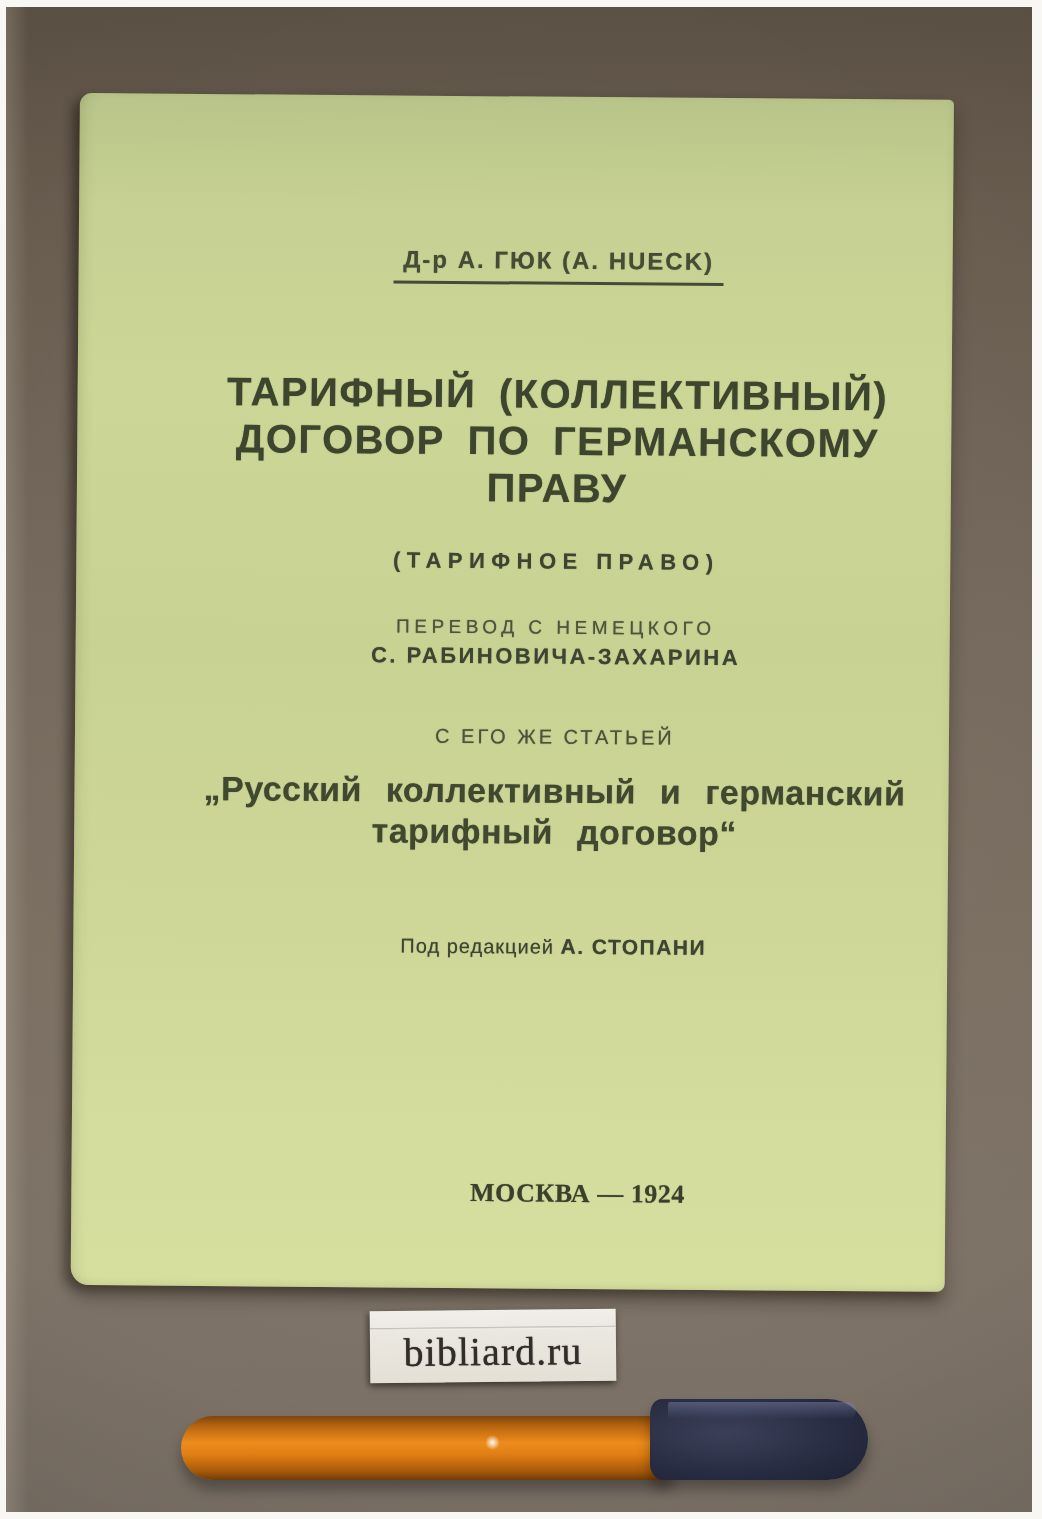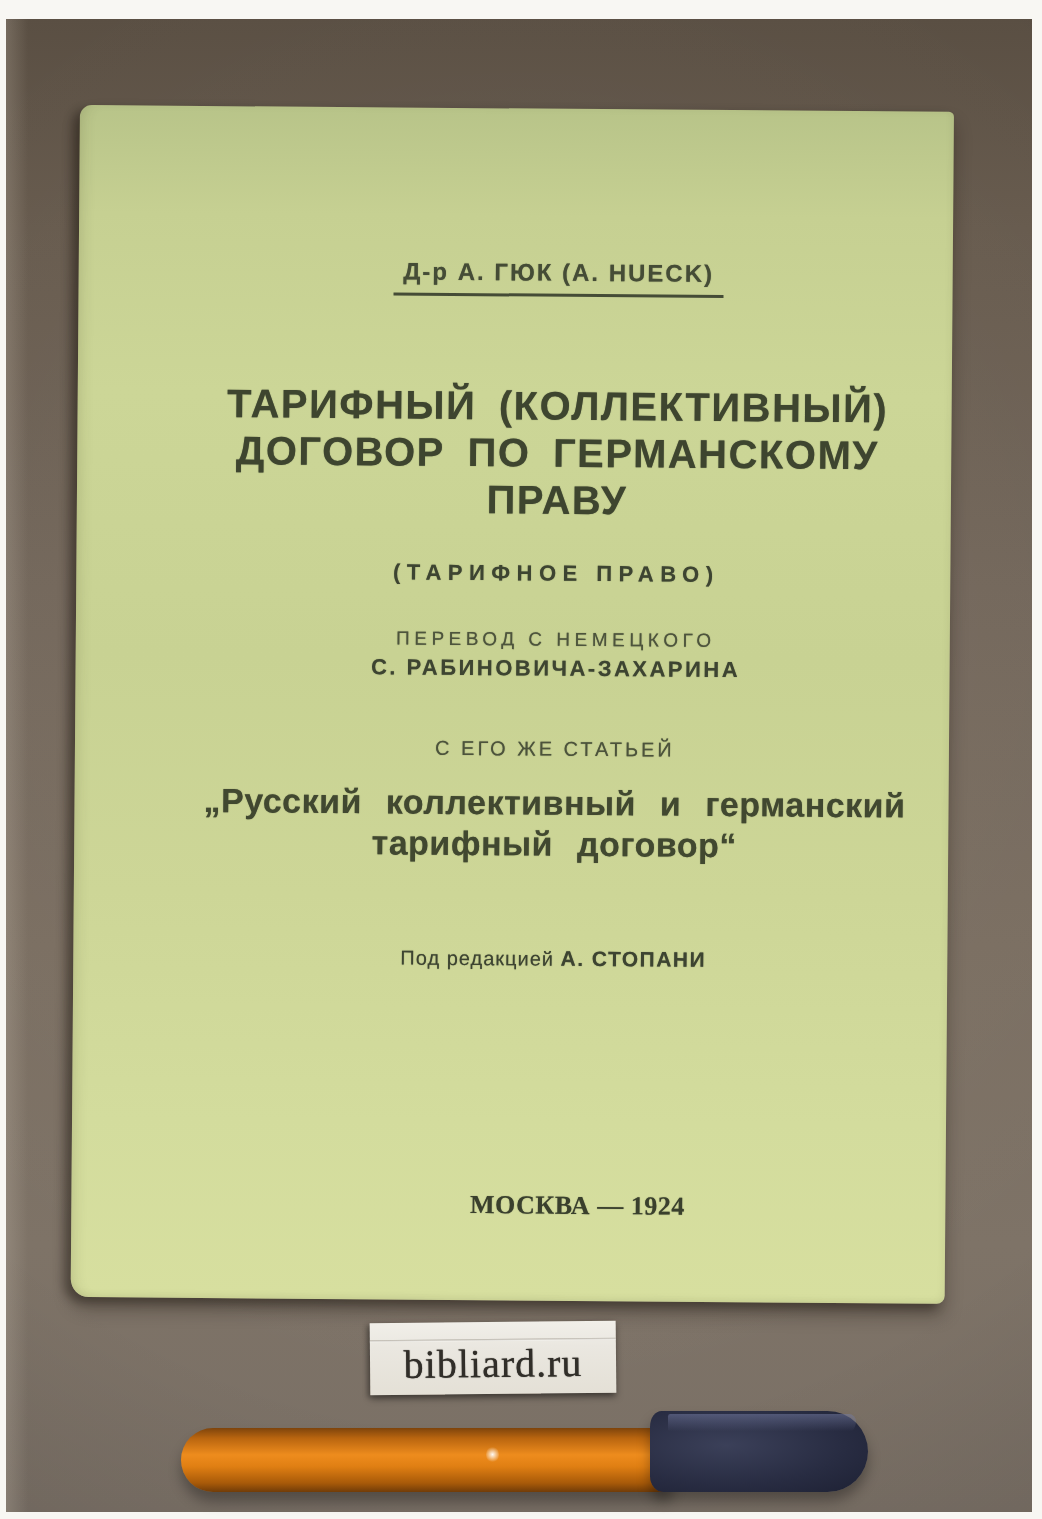--- a/index.html
+++ b/index.html
@@ -8,21 +8,20 @@
     background:#f8f7f3;
     font-family:"Liberation Sans",sans-serif;
   }
   
   .paper{
     position:absolute;left:6px;top:7px;right:10px;bottom:7px;
     background:
       linear-gradient(90deg, rgba(210,200,185,0.22) 0px, rgba(210,200,185,0.0) 22px),
       radial-gradient(140% 95% at 50% 42%, rgba(255,255,255,0.05) 0%, rgba(0,0,0,0.0) 55%, rgba(0,0,0,0.22) 100%),
       linear-gradient(180deg,#5a4f43 0%, #675b4e 14%, #72665a 38%, #7a6e61 62%, #7e7367 82%, #7a7066 100%);
-    margin-top: 12px;
   }
   
   .book{
     position:absolute;left:74px;top:86px;width:874px;height:1192px;
     transform:rotate(0.45deg);transform-origin:top left;
     background:linear-gradient(180deg,#b8c489 0%, #c6d092 9%, #ccd697 24%, #c8d293 46%, #cdd697 66%, #d3dc9d 85%, #d7df9f 100%);
     border-radius:12px 5px 8px 18px;
     box-shadow:
       -7px 5px 10px rgba(20,14,8,0.35),
       0 12px 18px rgba(20,14,8,0.30),

